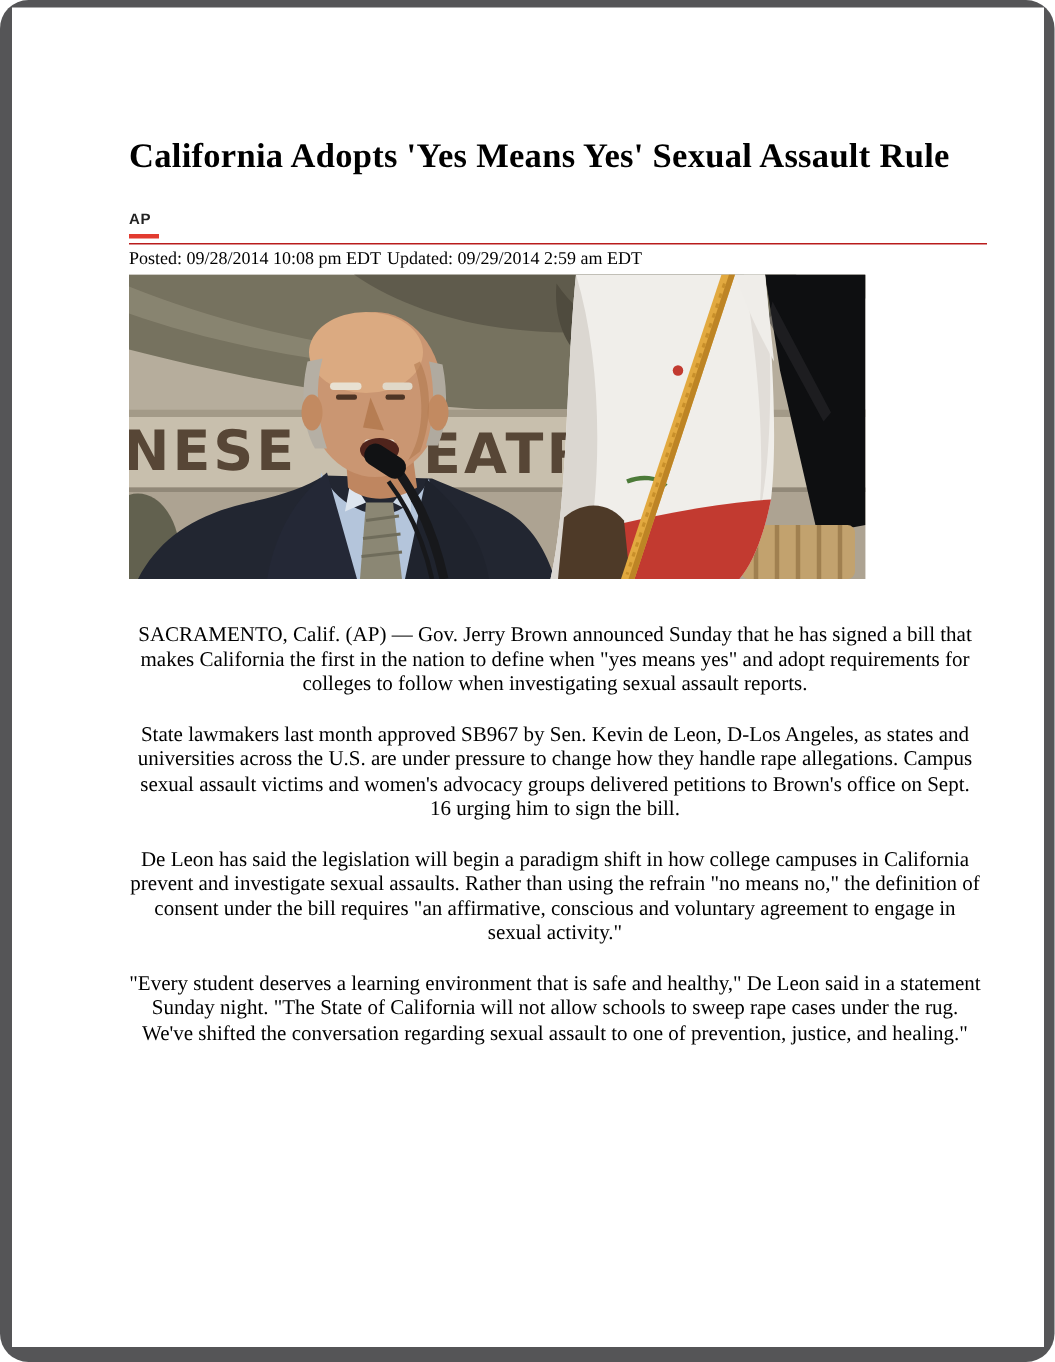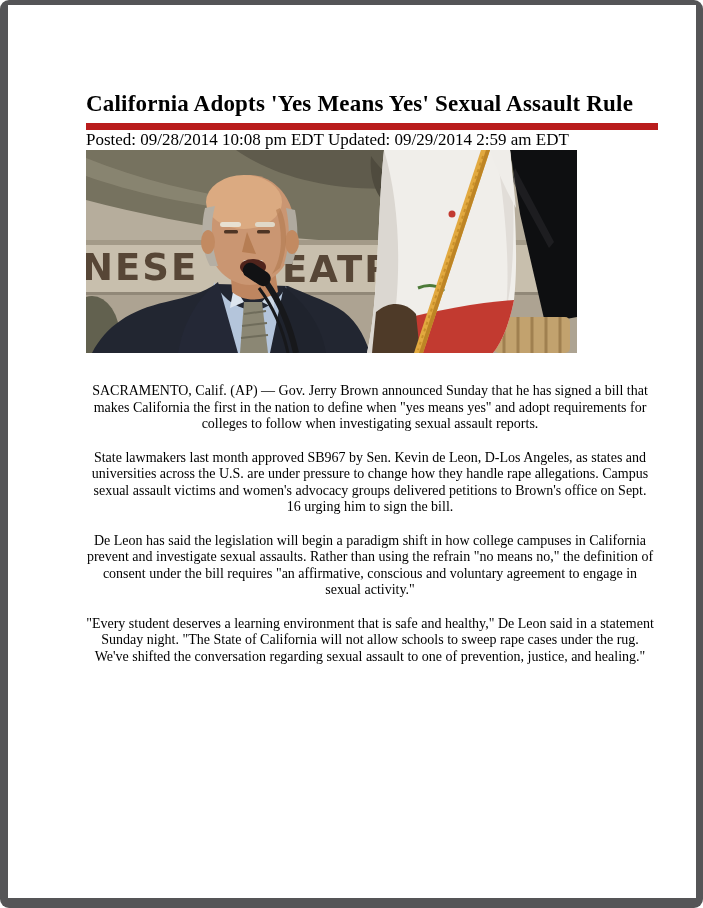--- a/index.html
+++ b/index.html
@@ -7,21 +7,21 @@
     width: 703px; height: 908px;
     background: #ffffff;
     position: relative;
     overflow: hidden;
     font-family: "Liberation Serif", serif;
   }
   .frame {
     position: absolute; left: 0; top: 0;
     width: 703px; height: 908px;
     background: #555557;
-    border-radius: 9px;
+    border-radius: 19px;
   }
   .page {
     position: absolute; left: 8px; top: 5px;
     width: 688px; height: 893px;
     background: #ffffff;
   }
   .content {
     padding: 83px 0 0 78px;
     width: 572px;
   }
@@ -45,23 +45,23 @@
     text-decoration: none;
     cursor: pointer;
   }
   .byline .underline {
     width: 20px; height: 3px;
     background: #e23b30;
     margin-top: 2px;
   }
   .meta {
     margin-top: 3px;
-    border-top: 7px solid #b91c1c;
+    border-top: 1px solid #b91c1c;
     padding-top: 1px;
-    font-size: 17px;
+    font-size: 12px;
     line-height: 17px;
     color: #000000;
     white-space: nowrap;
   }
   .meta .posted { margin-right: 4px; }
   figure.photo {
     margin: 2px 0 0 0;
     padding: 0;
     width: 484px; height: 203px;
     line-height: 0;
@@ -83,20 +83,24 @@
 </style>
 </head>
 <body>
 
 <div class="frame">
   <div class="page">
     <div class="content">
 
       <h1 class="title">California Adopts 'Yes Means Yes' Sexual Assault Rule</h1>
 
+      <div class="byline">
+        <span class="source">AP</span>
+        <div class="underline"></div>
+      </div>
 
       <div class="meta">
         <span class="posted">Posted: 09/28/2014 10:08 pm EDT</span><span class="updated">Updated: 09/29/2014 2:59 am EDT</span>
       </div>
 
       <figure class="photo">
         <svg viewBox="0 0 491 203" width="491" height="203">
 
           <rect width="491" height="203" fill="#b6ad9c"></rect>
 

